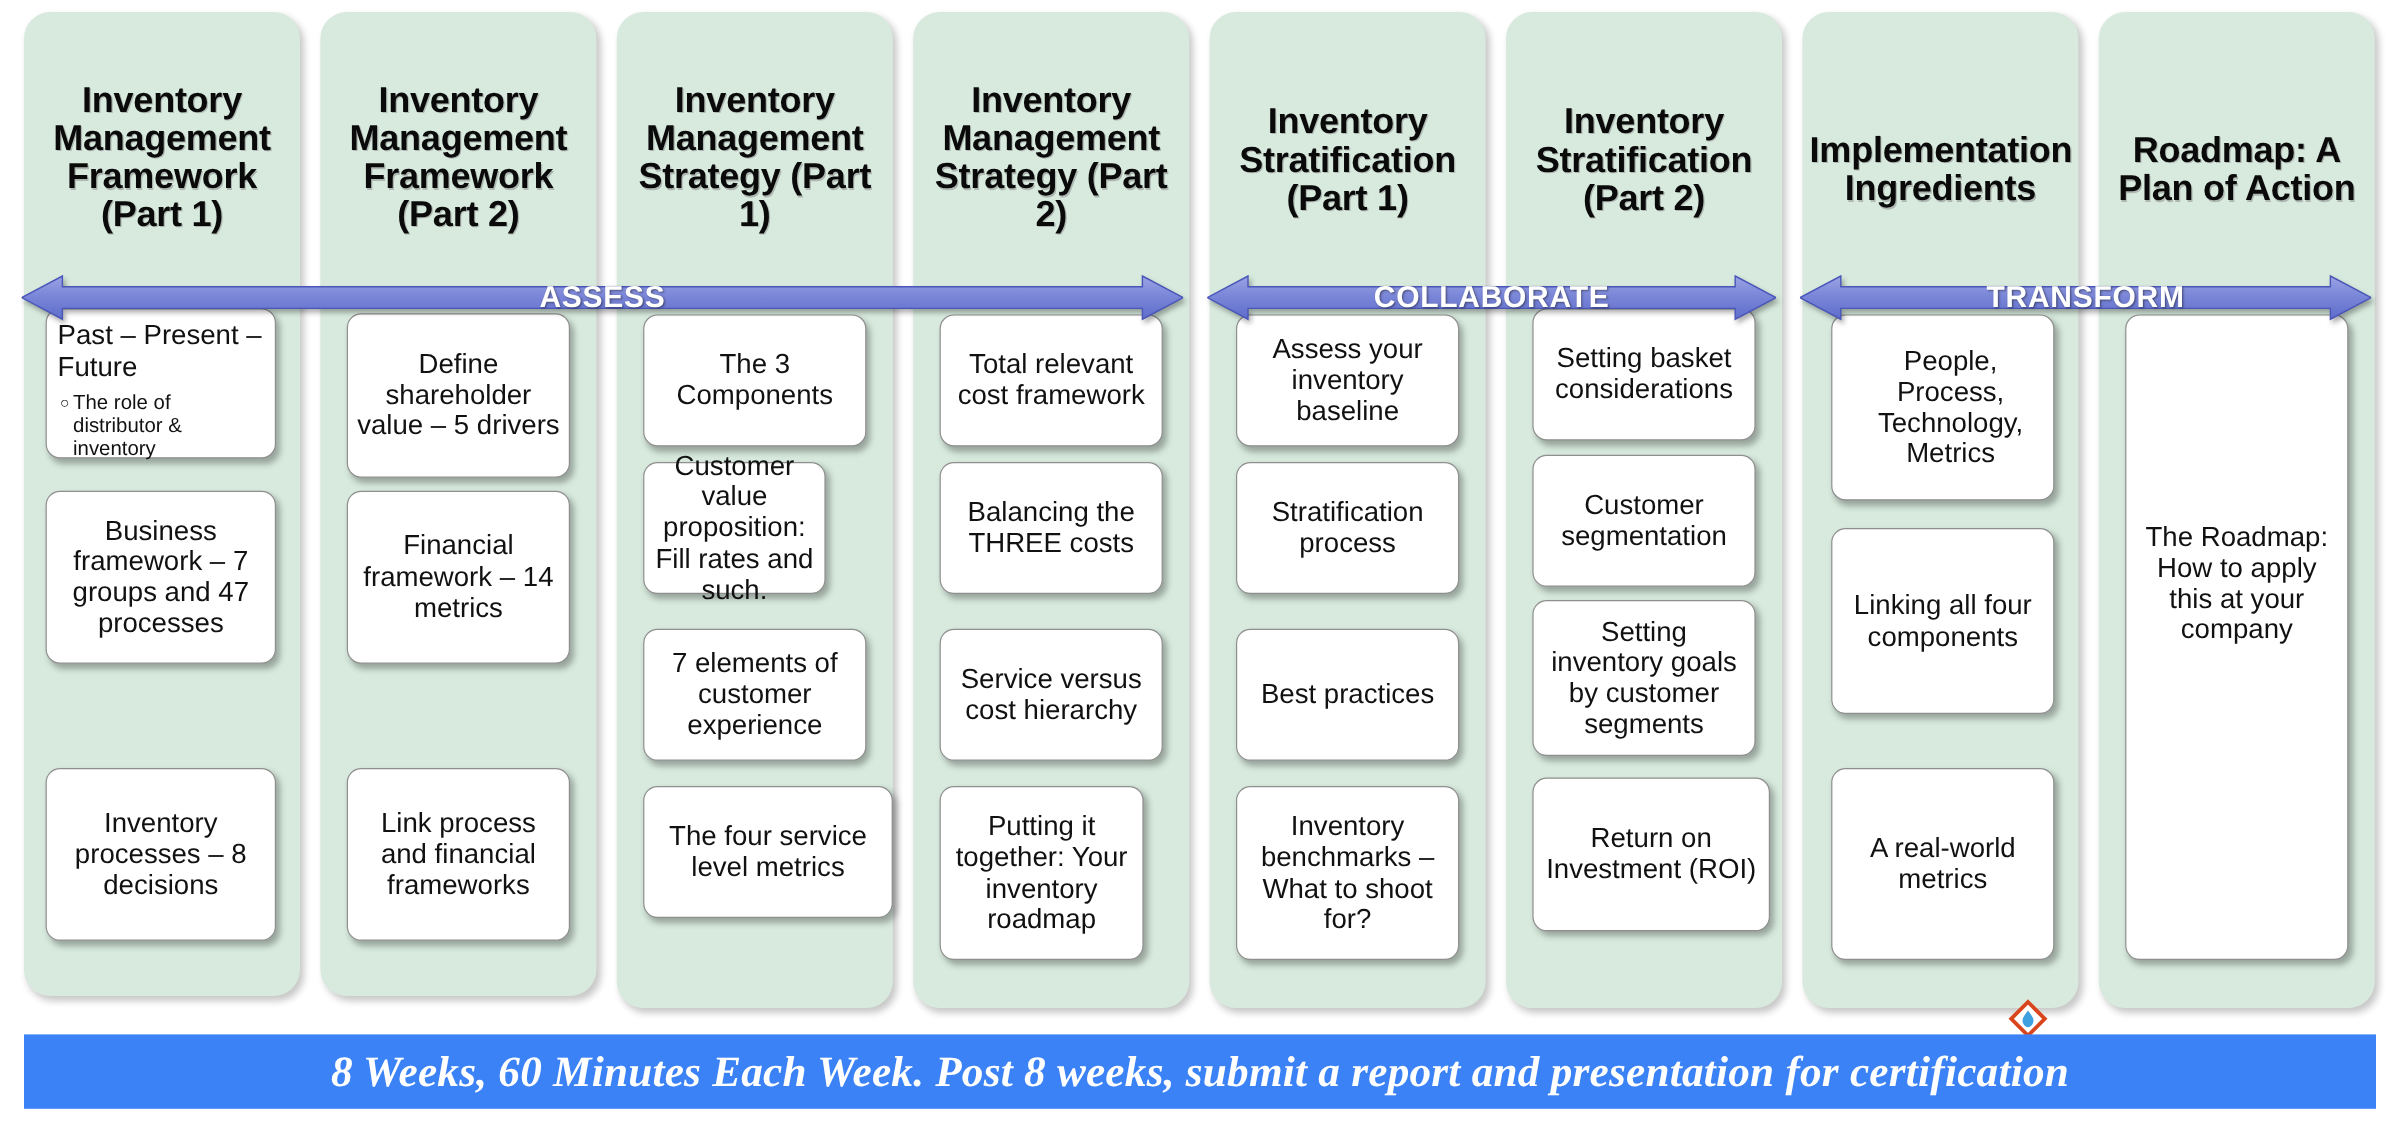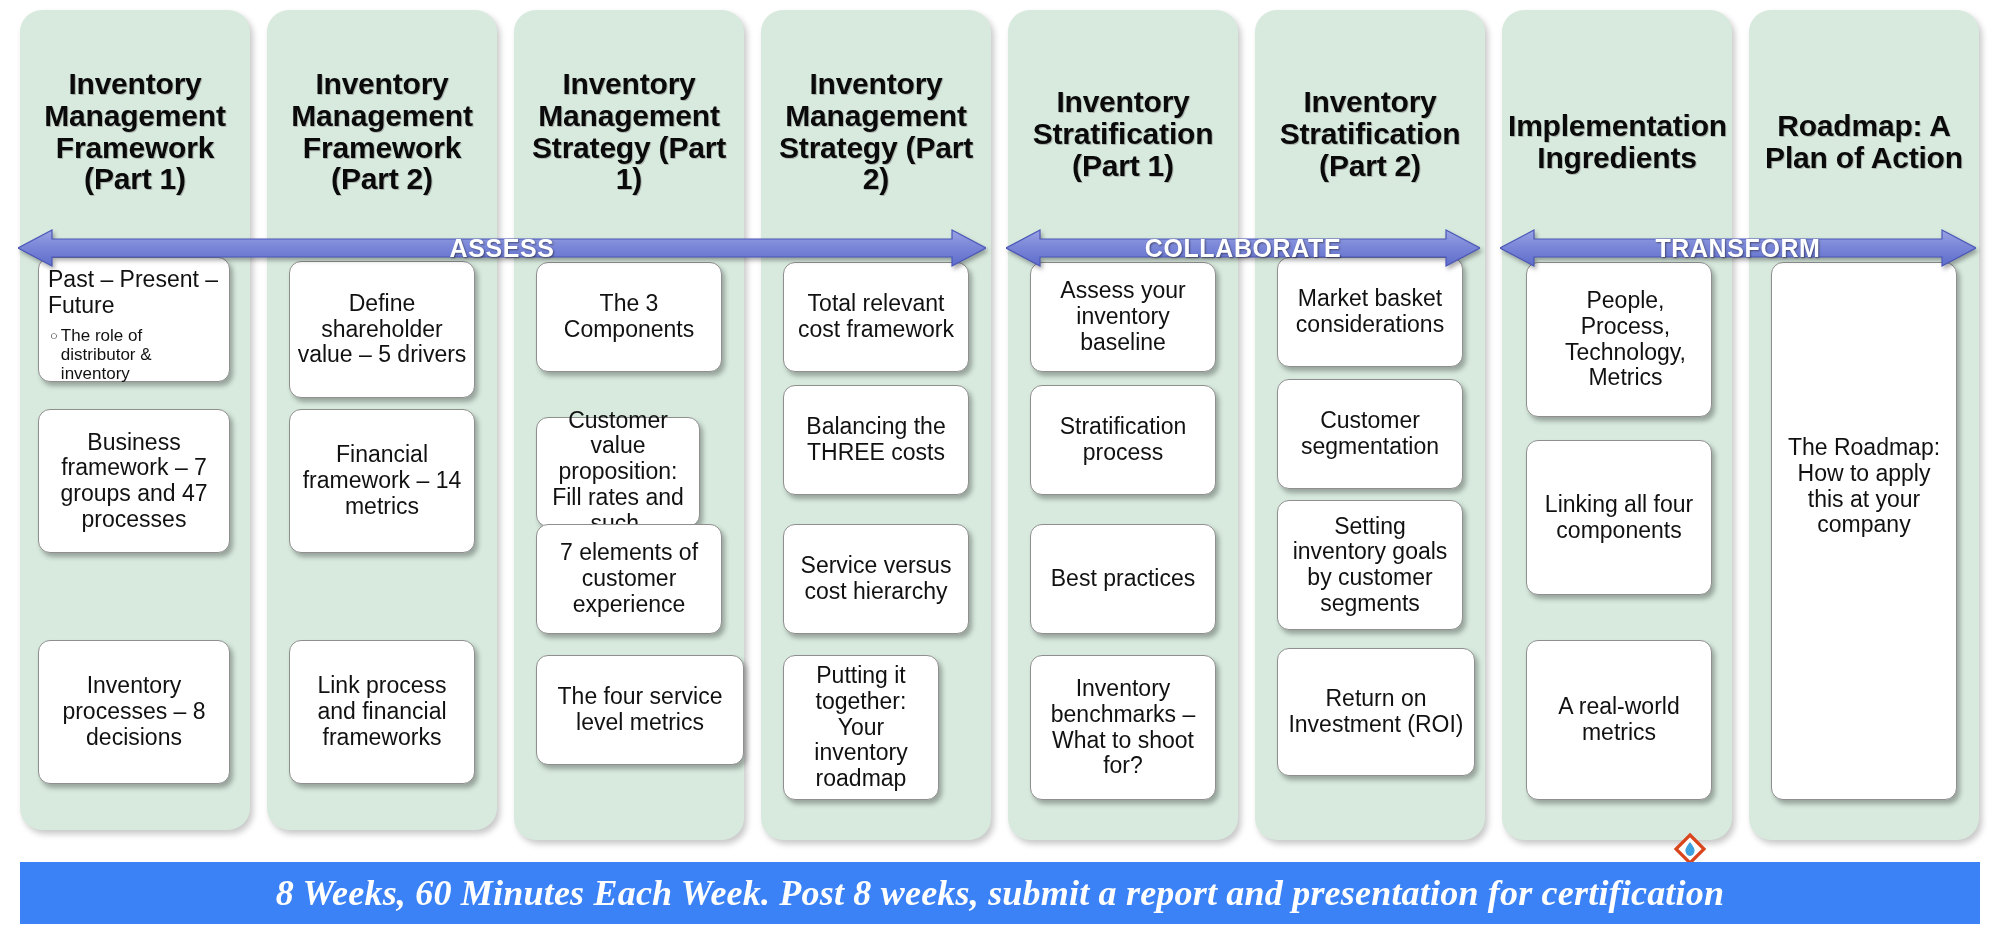--- a/index.html
+++ b/index.html
@@ -80,21 +80,21 @@
   <div class="box" style="left:289px;top:640px;width:186px;height:144px;">
     <div class="box-title">Link process and financial frameworks</div>
   </div>
 
   <div class="col" style="left:514px;top:10px;width:230px;height:830px;">
     <div class="col-head" style="top:58px;font-size:30px;">Inventory Management Strategy (Part 1)</div>
   </div>
   <div class="box" style="left:536px;top:262px;width:186px;height:110px;">
     <div class="box-title">The 3 Components</div>
   </div>
-  <div class="box" style="left:536px;top:385px;width:164px;height:110px;margin-top:32px;">
+  <div class="box" style="left:536px;top:385px;width:152px;height:110px;">
     <div class="box-title">Customer value proposition: Fill rates and such.</div>
   </div>
   <div class="box" style="left:536px;top:524px;width:186px;height:110px;">
     <div class="box-title">7 elements of customer experience</div>
   </div>
   <div class="box" style="left:536px;top:655px;width:208px;height:110px;">
     <div class="box-title">The four service level metrics</div>
   </div>
 
   <div class="col" style="left:761px;top:10px;width:230px;height:830px;">
@@ -102,21 +102,21 @@
   </div>
   <div class="box" style="left:783px;top:262px;width:186px;height:110px;">
     <div class="box-title">Total relevant cost framework</div>
   </div>
   <div class="box" style="left:783px;top:385px;width:186px;height:110px;">
     <div class="box-title">Balancing the THREE costs</div>
   </div>
   <div class="box" style="left:783px;top:524px;width:186px;height:110px;">
     <div class="box-title">Service versus cost hierarchy</div>
   </div>
-  <div class="box" style="left:783px;top:655px;width:156px;height:145px;">
+  <div class="box" style="left:783px;top:655px;width:170px;height:145px;">
     <div class="box-title">Putting it together: Your inventory roadmap</div>
   </div>
 
   <div class="col" style="left:1008px;top:10px;width:230px;height:830px;">
     <div class="col-head" style="top:76px;font-size:30px;">Inventory Stratification (Part 1)</div>
   </div>
   <div class="box" style="left:1030px;top:262px;width:186px;height:110px;">
     <div class="box-title">Assess your inventory baseline</div>
   </div>
   <div class="box" style="left:1030px;top:385px;width:186px;height:110px;">
@@ -126,21 +126,21 @@
     <div class="box-title">Best practices</div>
   </div>
   <div class="box" style="left:1030px;top:655px;width:186px;height:145px;">
     <div class="box-title">Inventory benchmarks – What to shoot for?</div>
   </div>
 
   <div class="col" style="left:1255px;top:10px;width:230px;height:830px;">
     <div class="col-head" style="top:76px;font-size:30px;">Inventory Stratification (Part 2)</div>
   </div>
   <div class="box" style="left:1277px;top:257px;width:186px;height:110px;">
-    <div class="box-title">Market basket considerations</div>
+    <div class="box-title">Setting basket considerations</div>
   </div>
   <div class="box" style="left:1277px;top:379px;width:186px;height:110px;">
     <div class="box-title">Customer segmentation</div>
   </div>
   <div class="box" style="left:1277px;top:500px;width:186px;height:130px;">
     <div class="box-title">Setting inventory goals by customer segments</div>
   </div>
   <div class="box" style="left:1277px;top:648px;width:198px;height:128px;">
     <div class="box-title">Return on Investment (ROI)</div>
   </div>

